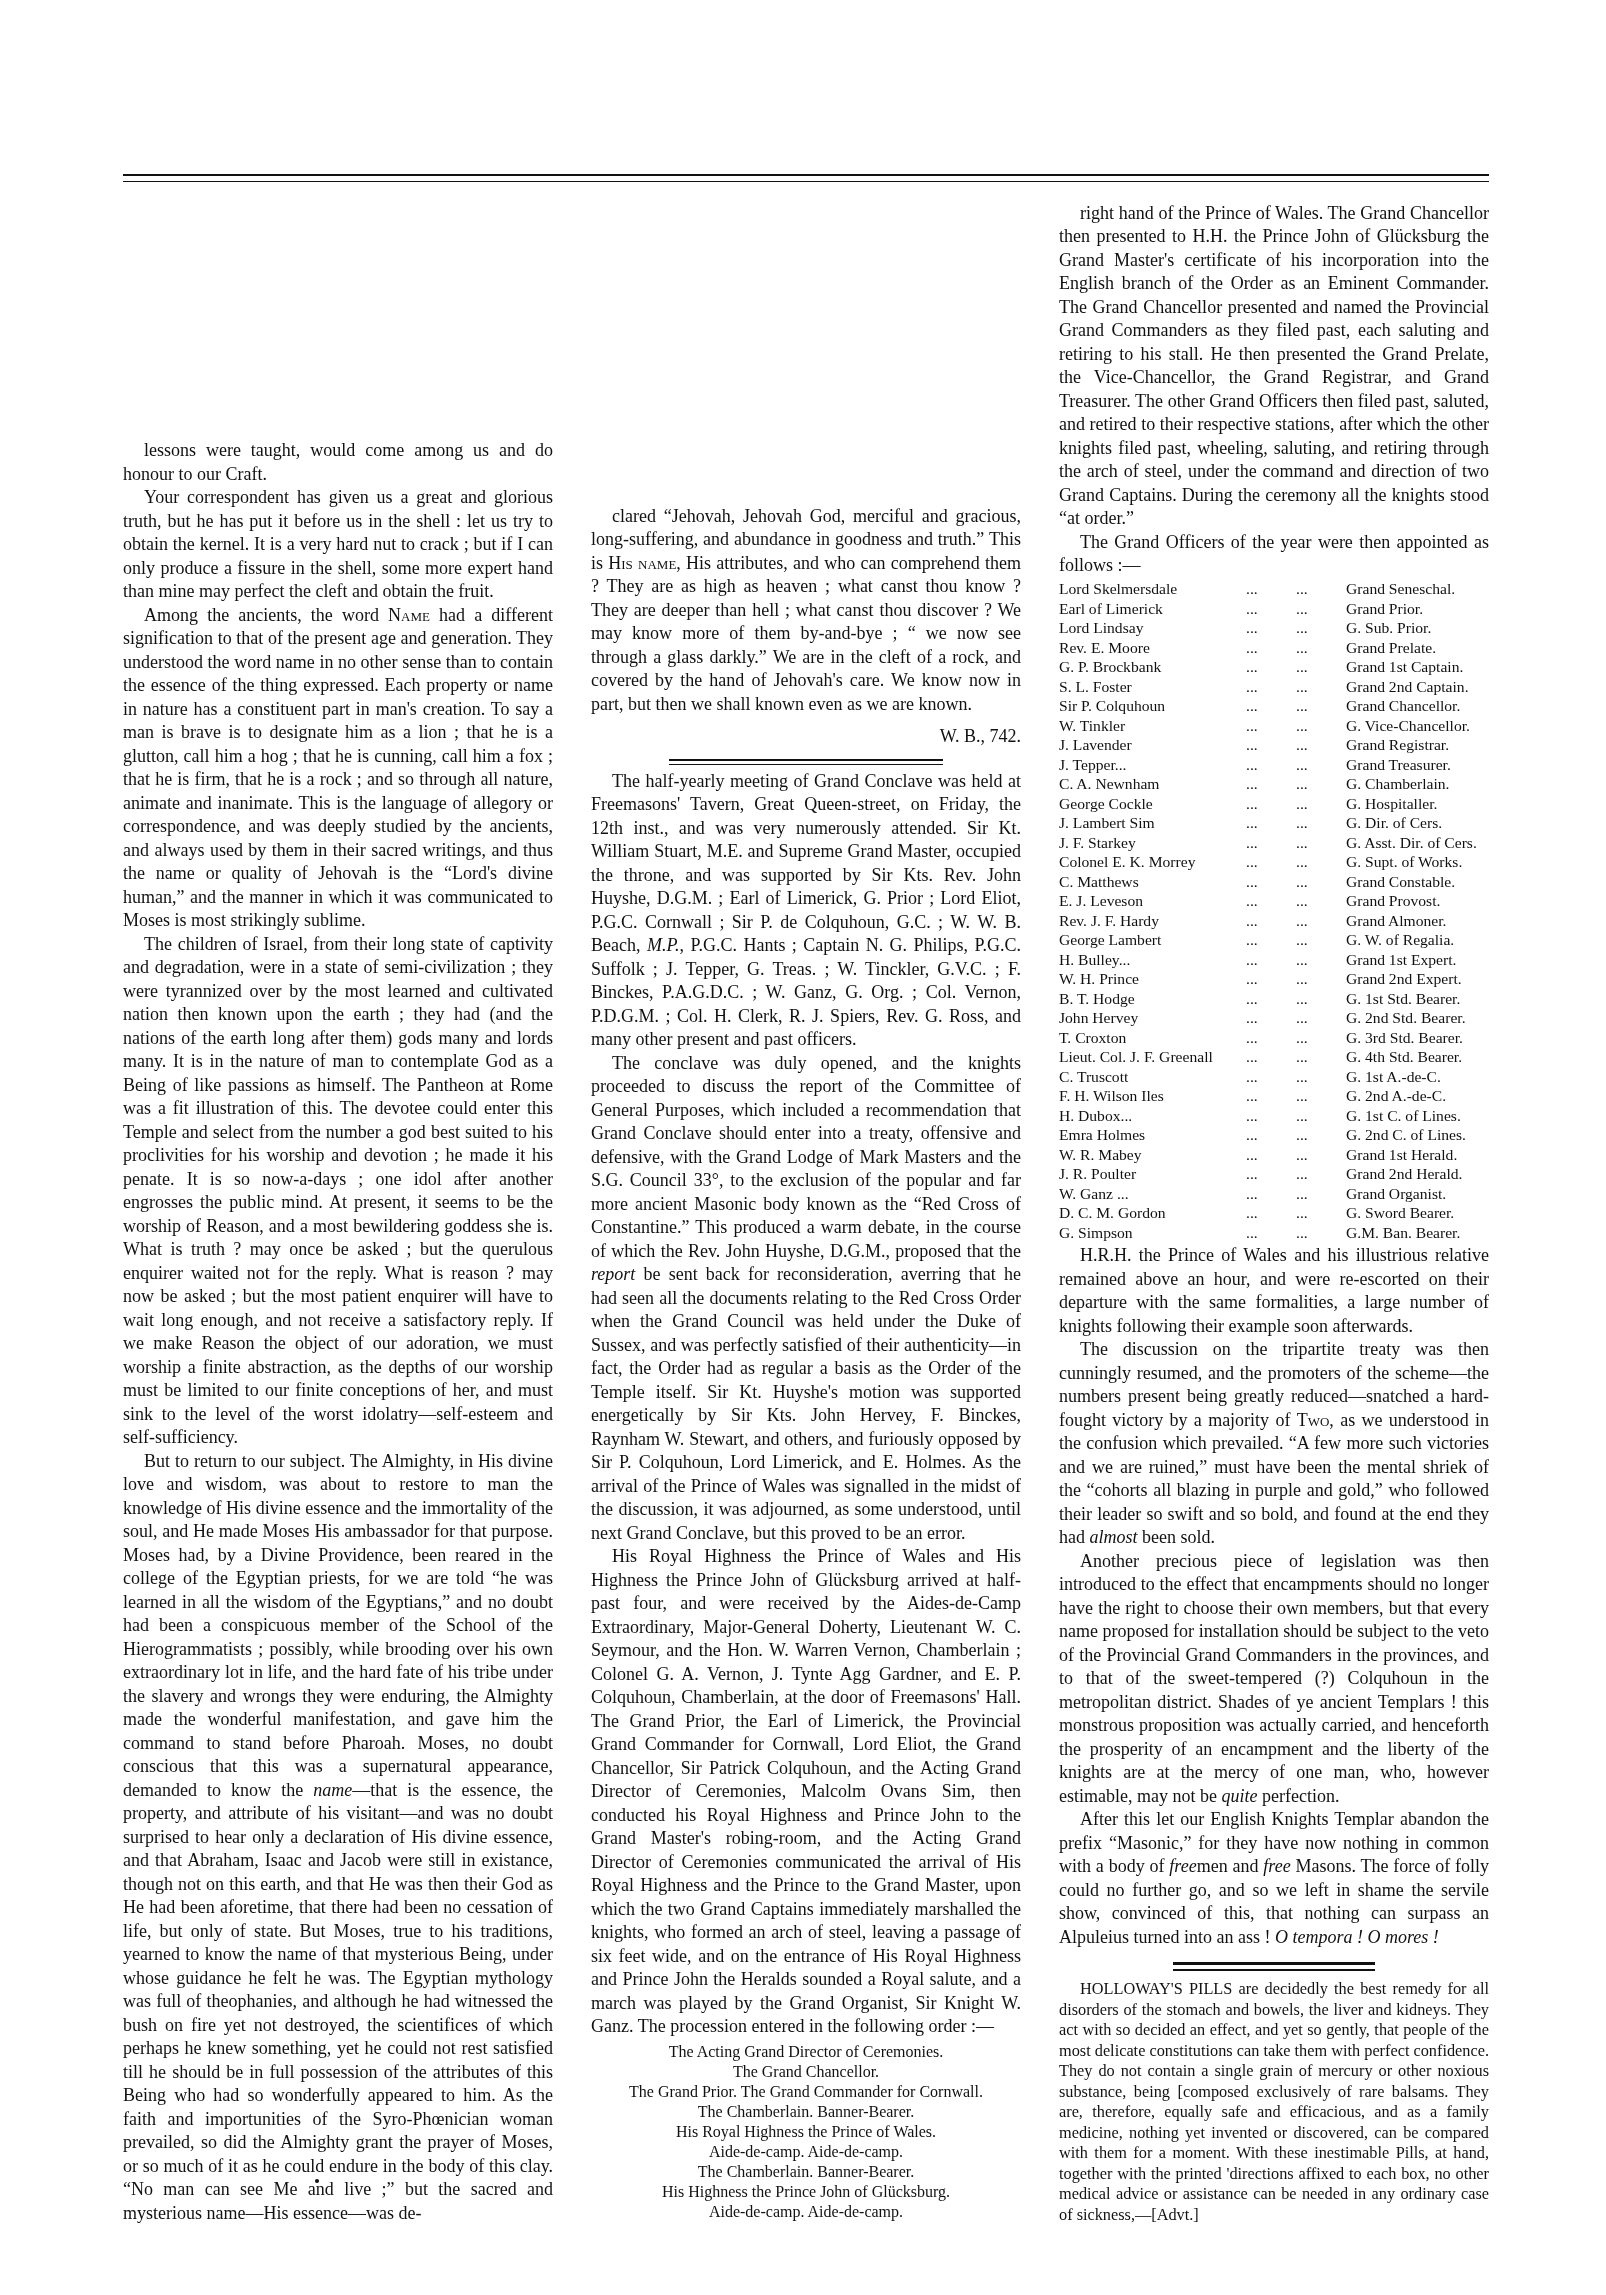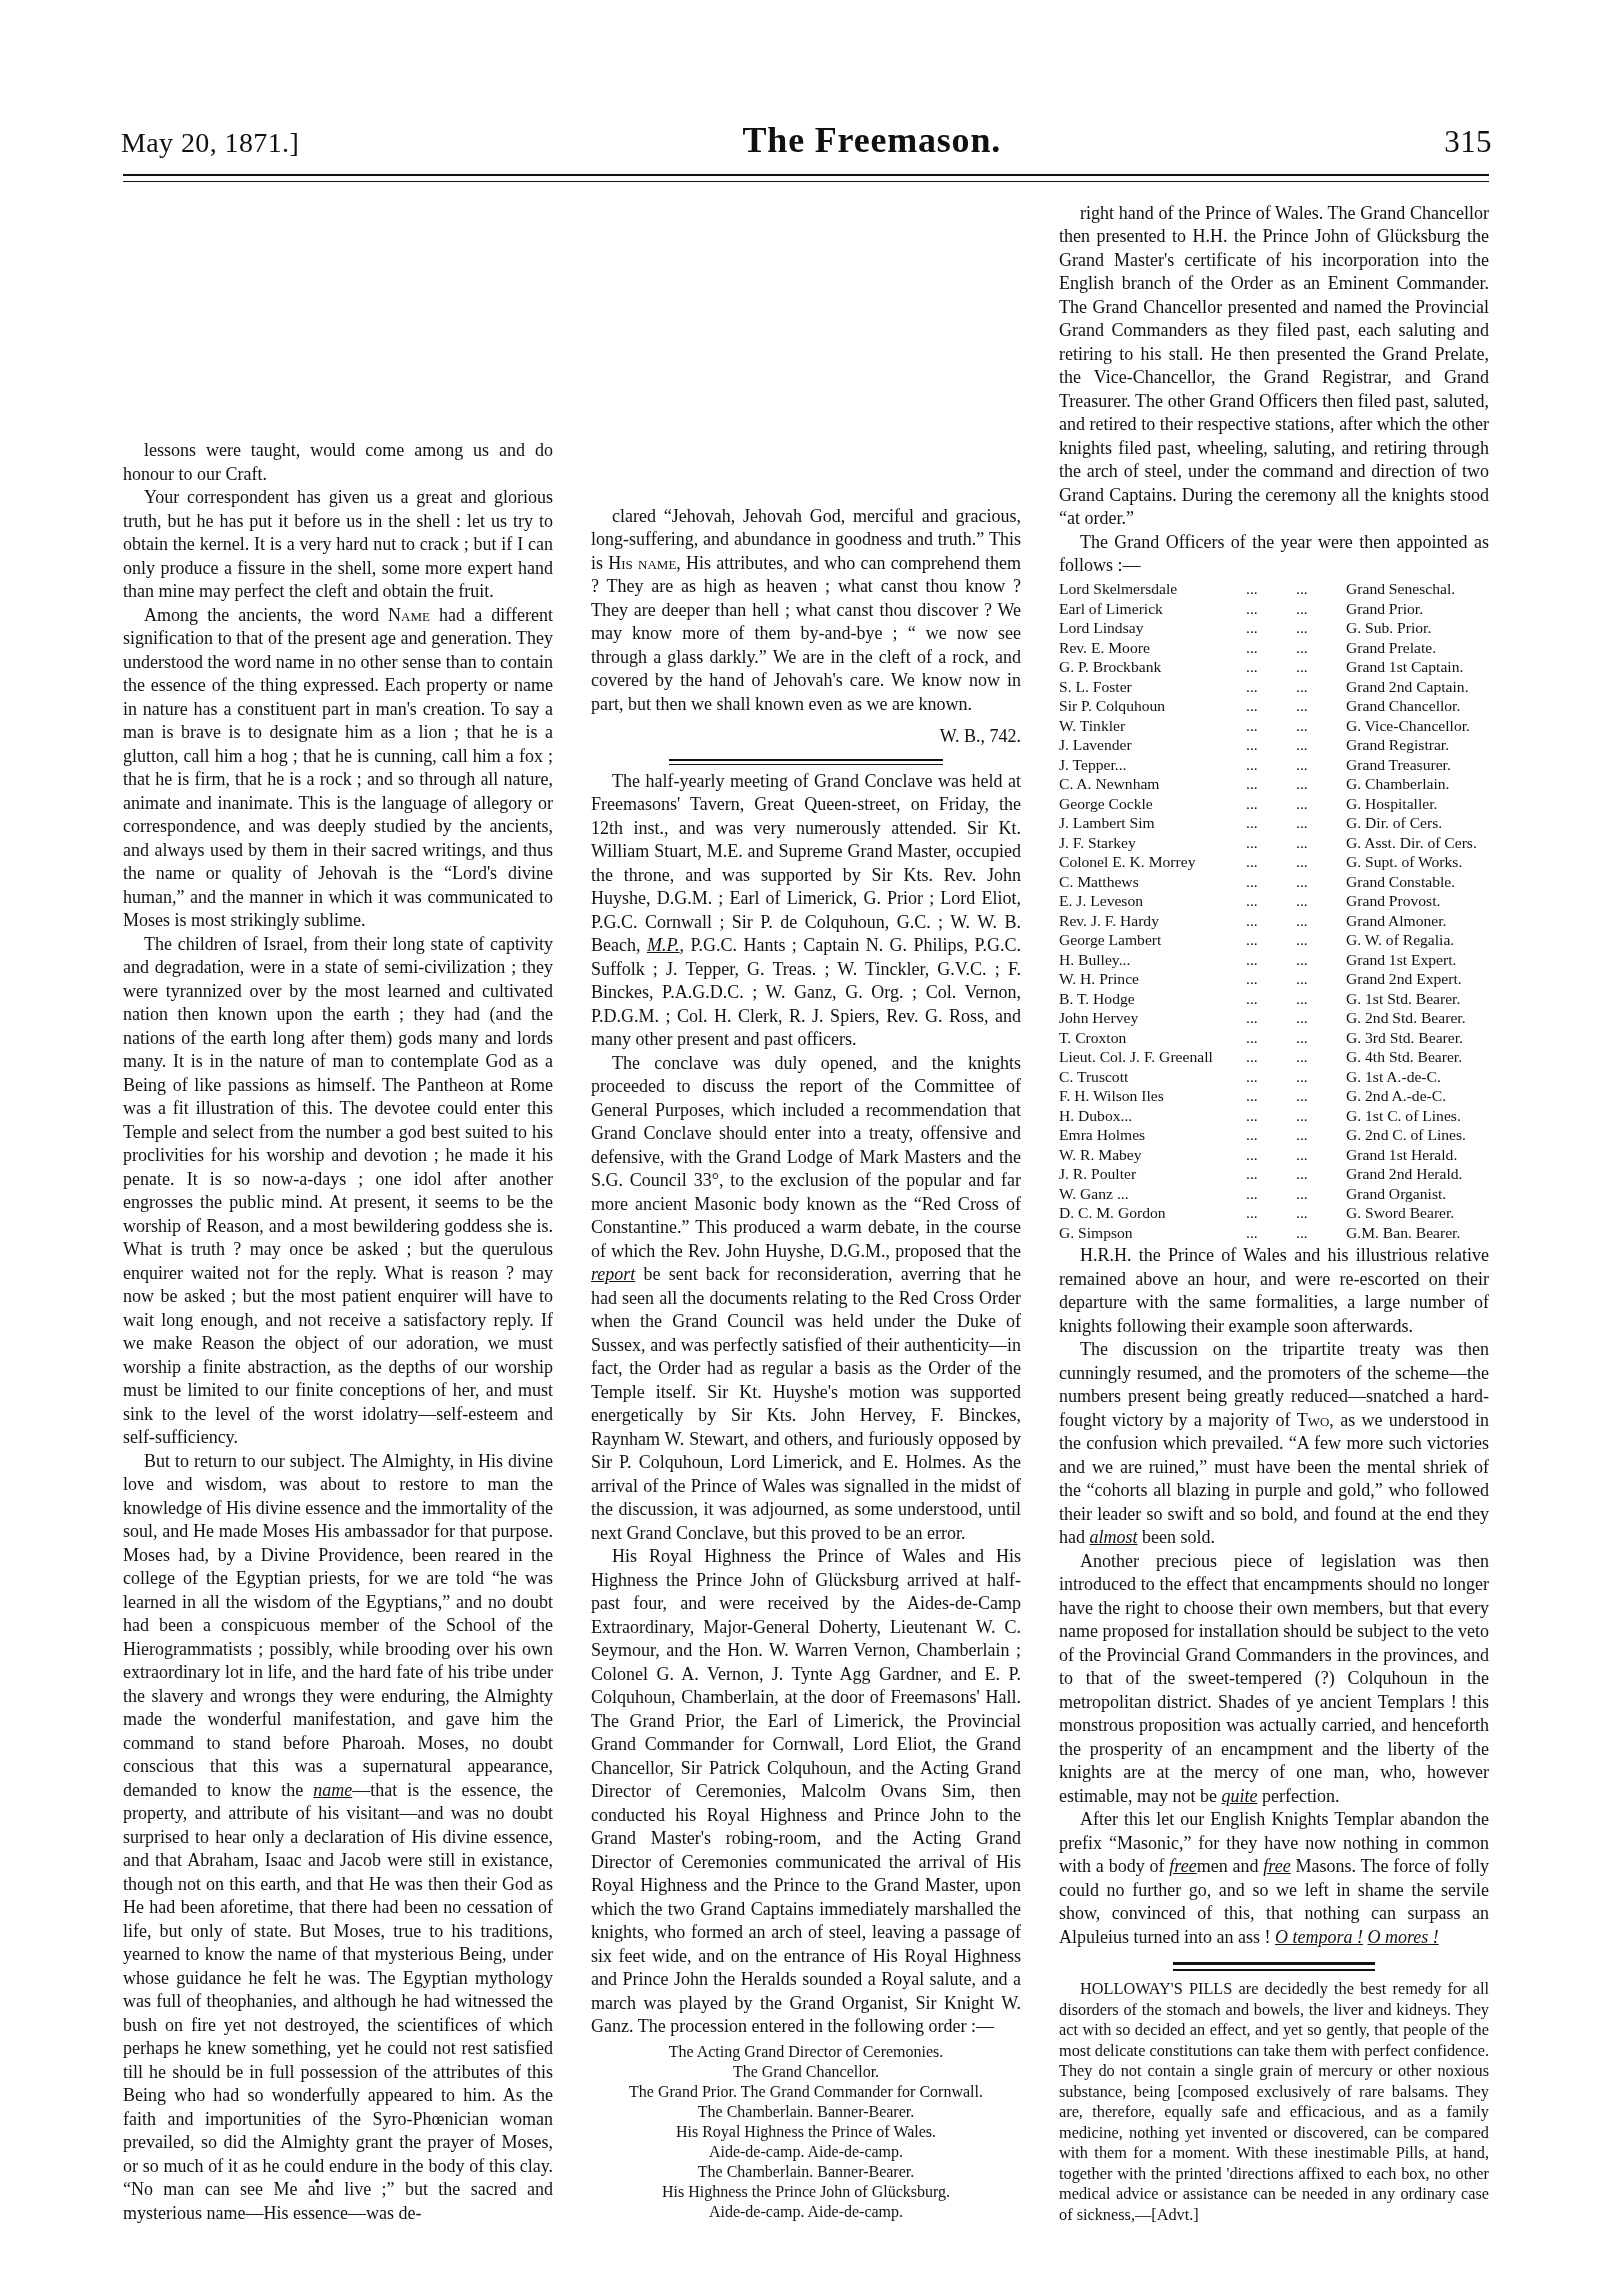--- a/index.html
+++ b/index.html
@@ -94,21 +94,21 @@
     transform: translateX(-50%);
   }
   .col-1 .col-inner, .col-2 .col-inner, .col-3 .col-inner { }
 
   p {
     margin: 0;
     text-indent: 21px;
   }
 
   .sc { font-variant: small-caps; }
-  .it { font-style: italic; text-decoration: underline; }
+  .it { font-style: italic; }
 
   .sig {
     text-align: right;
     text-indent: 0;
     margin-top: 9px;
   }
 
   
   .sec-rule {
     width: 274px;
@@ -177,25 +177,20 @@
     width: 4px; height: 4px;
     background: #111;
     border-radius: 50%;
   }
 </style>
 </head>
 <body>
 
 <div class="page">
 
-  <div class="masthead">
-    <div class="masthead-date">May 20, 1871.]</div>
-    <div class="masthead-title">The Freemason.</div>
-    <div class="masthead-page">315</div>
-  </div>
   <div class="rule-double"></div>
 
   <div class="columns">
 
     <div class="col col-1">
       <div class="col-inner" id="col1-body">
           <p>lessons were taught, would come among us and do honour to our Craft.</p>
           <p>Your correspondent has given us a great and glorious truth, but he has put it before us in the shell : let us try to obtain the kernel. It is a very hard nut to crack ; but if I can only produce a fissure in the shell, some more expert hand than mine may perfect the cleft and obtain the fruit.</p>
           <p>Among the ancients, the word <span class="sc">Name</span> had a different signification to that of the present age and generation. They understood the word name in no other sense than to contain the essence of the thing expressed. Each property or name in nature has a constituent part in man's creation. To say a man is brave is to designate him as a lion ; that he is a glutton, call him a hog ; that he is cunning, call him a fox ; that he is firm, that he is a rock ; and so through all nature, animate and inanimate. This is the language of allegory or correspondence, and was deeply studied by the ancients, and always used by them in their sacred writings, and thus the name or quality of Jehovah is the “Lord's divine human,” and the manner in which it was communicated to Moses is most strikingly sublime.</p>
           <p>The children of Israel, from their long state of captivity and degradation, were in a state of semi-civilization ; they were tyrannized over by the most learned and cultivated nation then known upon the earth ; they had (and the nations of the earth long after them) gods many and lords many. It is in the nature of man to contemplate God as a Being of like passions as himself. The Pantheon at Rome was a fit illustration of this. The devotee could enter this Temple and select from the number a god best suited to his proclivities for his worship and devotion ; he made it his penate. It is so now-a-days ; one idol after another engrosses the public mind. At present, it seems to be the worship of Reason, and a most bewildering goddess she is. What is truth ? may once be asked ; but the querulous enquirer waited not for the reply. What is reason ? may now be asked ; but the most patient enquirer will have to wait long enough, and not receive a satisfactory reply. If we make Reason the object of our adoration, we must worship a finite abstraction, as the depths of our worship must be limited to our finite conceptions of her, and must sink to the level of the worst idolatry—self-esteem and self-sufficiency.</p>

